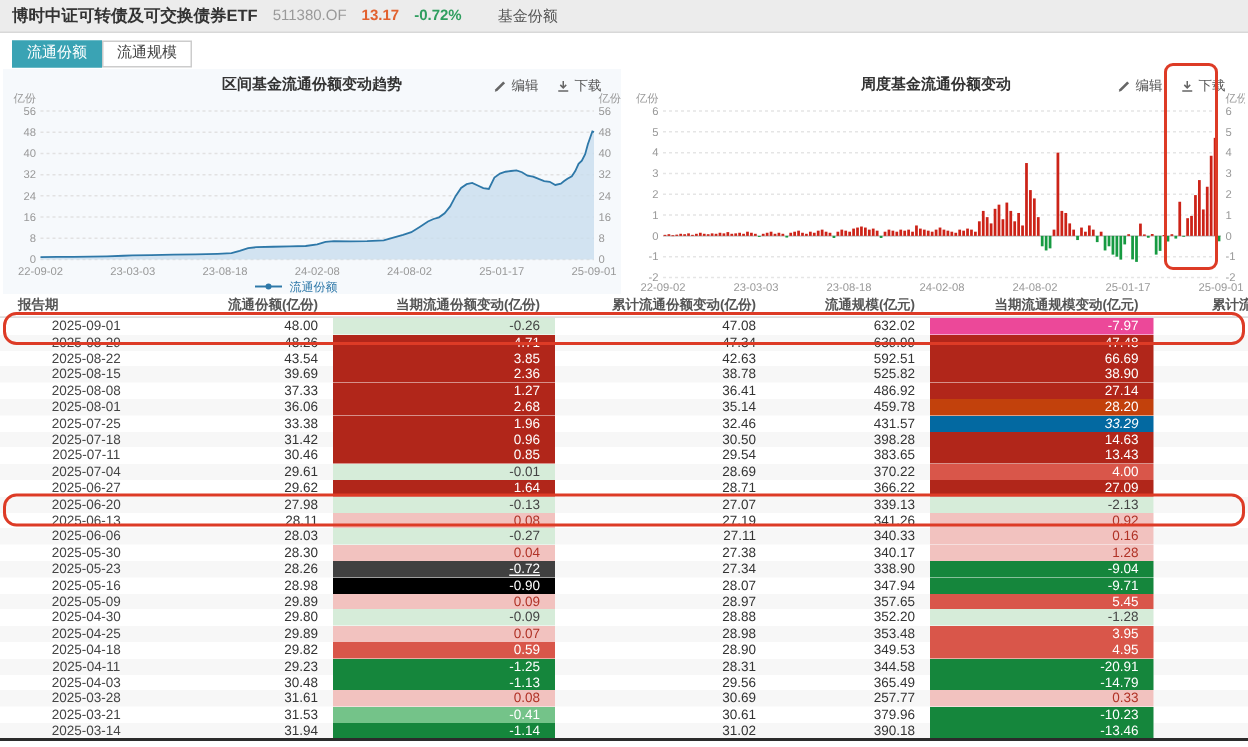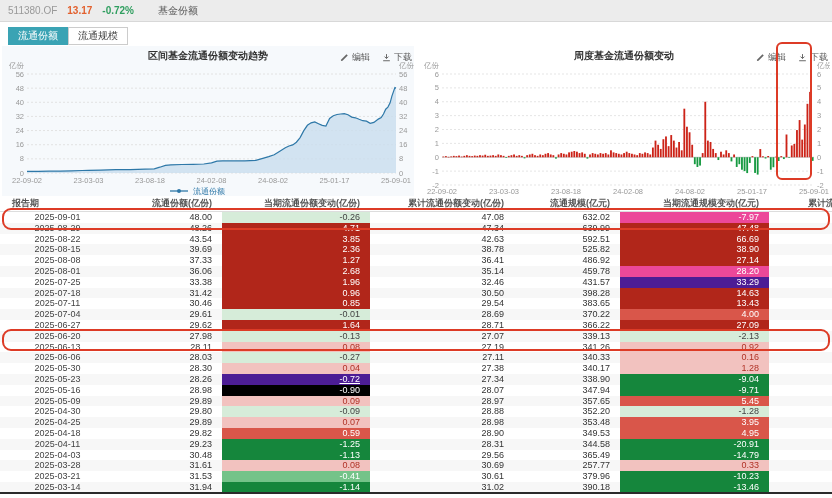--- a/index.html
+++ b/index.html
@@ -13,41 +13,42 @@
   .fund-nav{font-size:10px;color:#e2612f;font-weight:bold}
   .fund-chg{font-size:10px;color:#2f9e5f;font-weight:bold}
   .share-label{font-size:10px;color:#555;margin-left:14px}
   .tabs{position:absolute;top:27px;left:8px;display:flex}
   .tab{font-size:10px;line-height:14px;padding:1px 9px;border:1px solid #ccc;color:#444;
        background:#fff;cursor:pointer}
   .tab.active{background:#3aa3b4;border-color:#3aa3b4;color:#fff}
   .panel{position:absolute;top:46px;height:150px}
   #panel-trend{left:2px;width:412px;background:#f6f9fc}
   #panel-weekly{left:418px;width:412px;background:#ffffff}
-  .chart-actions{position:absolute;top:5px;right:2px;display:flex;gap:12px;
+  .chart-actions{position:absolute;top:5px;right:13px;display:flex;gap:12px;
                  font-size:9px;color:#555;align-items:center;z-index:3}
   .action{display:flex;gap:3px;align-items:center;cursor:pointer}
   svg.chart{position:absolute;left:0;top:0}
   table#flow-table{position:absolute;left:0;top:196px;width:832px;border-collapse:collapse;
         table-layout:fixed;font-size:9px;color:#333;background:#fff}
   #flow-table th{font-weight:bold;color:#555;height:15px;line-height:15px;text-align:right;
         padding:0 10px 0 0;border-bottom:1px solid #ddd;white-space:nowrap;overflow:hidden;background:#fff}
   #flow-table th:first-child{text-align:left;padding-left:13px}
   #flow-table td{height:10.8px;line-height:10.8px;text-align:right;padding:0 10px 0 0;
         white-space:nowrap;overflow:hidden}
   #flow-table td:first-child{text-align:center;padding-left:13px;color:#444}
   #flow-table tbody tr:nth-child(even){background:#f7f7f7}
   .annot{position:absolute;border:2px solid #dd3b26;border-radius:6px;pointer-events:none;z-index:5}
   .annot-row{border-radius:9px}
   .bottom-divider{position:absolute;left:0;top:492px;width:832px;height:2px;background:#2b2b2b}
 </style>
 </head>
 <body>
 
 <div class="topbar">
+  <span class="fund-title">博时中证可转债及可交换债券ETF</span>
   <span class="fund-code">511380.OF</span>
   <span class="fund-nav">13.17</span>
   <span class="fund-chg">-0.72%</span>
   <span class="share-label">基金份额</span>
 </div>
 
 <div class="tabs">
   <div class="tab active">流通份额</div>
   <div class="tab">流通规模</div>
 </div>
@@ -365,30 +366,30 @@
         <td>486.92</td>
         <td style="background: rgb(177, 38, 26); color: rgb(255, 255, 255);">27.14</td>
         <td>476.33</td>
       </tr>
       <tr>
         <td>2025-08-01</td>
         <td>36.06</td>
         <td style="background: rgb(177, 38, 26); color: rgb(255, 255, 255);">2.68</td>
         <td>35.14</td>
         <td>459.78</td>
-        <td style="background: #ec4899; color: rgb(255, 255, 255); padding-left: 13px;">28.20</td>
+        <td style="background: #c2410c; color: rgb(255, 255, 255); padding-left: 13px;">28.20</td>
         <td>449.19</td>
       </tr>
       <tr>
         <td>2025-07-25</td>
         <td>33.38</td>
         <td style="background: rgb(177, 38, 26); color: rgb(255, 255, 255);">1.96</td>
         <td>32.46</td>
         <td>431.57</td>
-        <td style="background: #4c1d95; color: rgb(255, 255, 255);">33.29</td>
+        <td style="background: #0369a1; color: rgb(255, 255, 255); font-style: italic;">33.29</td>
         <td>420.96</td>
       </tr>
       <tr>
         <td>2025-07-18</td>
         <td>31.42</td>
         <td style="background: rgb(177, 38, 26); color: rgb(255, 255, 255);">0.96</td>
         <td>30.50</td>
         <td>398.28</td>
         <td style="background: rgb(177, 38, 26); color: rgb(255, 255, 255);">14.63</td>
         <td>387.69</td>
@@ -452,21 +453,21 @@
         <td>28.30</td>
         <td style="background: rgb(242, 194, 191); color: rgb(176, 50, 38);">0.04</td>
         <td>27.38</td>
         <td>340.17</td>
         <td style="background: rgb(242, 194, 191); color: rgb(176, 50, 38);">1.28</td>
         <td>329.59</td>
       </tr>
       <tr>
         <td>2025-05-23</td>
         <td>28.26</td>
-        <td style="background: #4c1d95; color: rgb(255, 255, 255); text-decoration: underline;">-0.72</td>
+        <td style="background: #404040; color: rgb(255, 255, 255); text-decoration: underline;">-0.72</td>
         <td>27.34</td>
         <td>338.90</td>
         <td style="background: rgb(21, 134, 60); color: rgb(255, 255, 255);">-9.04</td>
         <td>328.31</td>
       </tr>
       <tr>
         <td>2025-05-16</td>
         <td>28.98</td>
         <td style="background: #000000; color: rgb(255, 255, 255); margin-left: 37px;">-0.90</td>
         <td>28.07</td>

